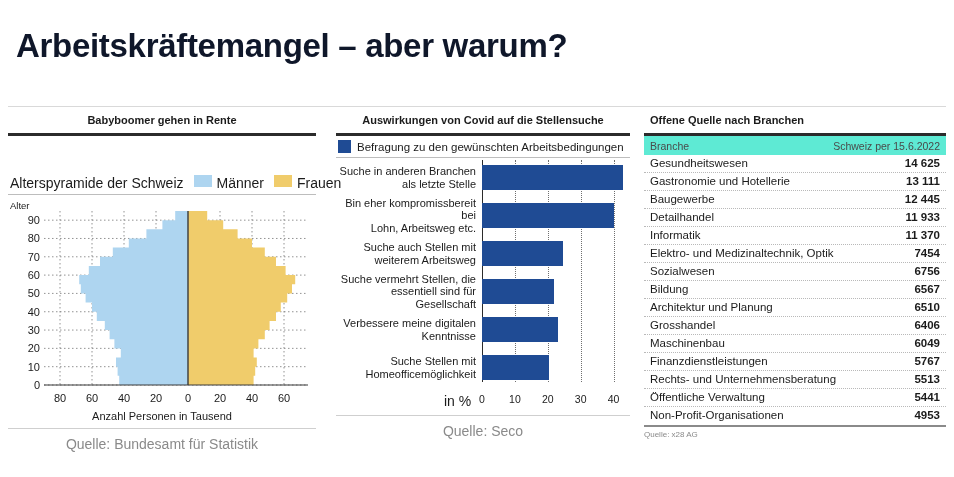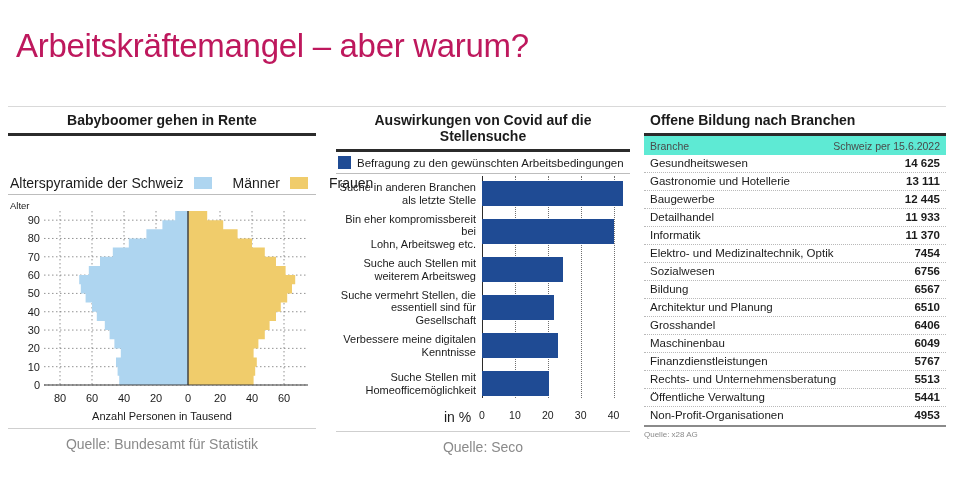--- a/index.html
+++ b/index.html
@@ -6,54 +6,54 @@
   body{
     width:954px;height:477px;
     background:#ffffff;
     font-family:"Liberation Sans", sans-serif;
     overflow:hidden;
     position:relative;
   }
   
   #page-title{
     position:absolute;left:16px;top:27px;
-    font-size:33px;font-weight:normal;
-    color:#be185d;
+    font-size:33px;font-weight:bold;
+    color:#0f172a;
     letter-spacing:-0.3px;
     white-space:nowrap;
   }
   
   #top-rule{
     position:absolute;left:8px;top:106px;width:938px;height:1px;
     background:#d9d9d9;
   }
   
   .panel{position:absolute;top:112px;}
   #panel-pyramid{left:8px;width:308px;height:350px;}
   #panel-survey{left:336px;width:294px;height:350px;}
   #panel-table{left:644px;width:302px;height:350px;}
 
   .panel-title{
-    font-size:14px;font-weight:bold;color:#1b1b1b;
+    font-size:11px;font-weight:bold;color:#1b1b1b;
     text-align:center;line-height:16px;
   }
   #panel-table .panel-title{text-align:left;padding-left:6px;}
   .rule-thick{height:2.5px;background:#2b2b2b;margin-top:5px;}
   .rule-thin{height:1px;background:#bdbdbd;}
 
   
   .legend-row{
     display:flex;align-items:center;
     font-size:14px;color:#1b1b1b;
     padding:3px 2px 3px 2px;
     margin-top:36px;
   }
   .legend-caption{flex:0 0 auto;}
   .legend-spacer{flex:1 1 auto;}
-  .legend-entry{display:flex;align-items:center;margin-left:10px;gap:16px;}
+  .legend-entry{display:flex;margin-left:10px;}
   .swatch{width:18px;height:12px;display:inline-block;margin-right:5px;}
   .sw-m{background:#AED5F0;}
   .sw-f{background:#F0CC6B;}
 
   
   #pyramid-plot{position:relative;width:308px;height:212px;margin-top:2px;}
   #pyramid-svg{display:block;}
   .ax-label{font-size:11px;fill:#1b1b1b;font-family:"Liberation Sans",sans-serif;}
   .ax-label-sm{font-size:9.5px;fill:#1b1b1b;font-family:"Liberation Sans",sans-serif;}
   .xaxis-title{
@@ -268,21 +268,21 @@
       <span class="tick" style="left: 178.9px;">10</span>
       <span class="tick" style="left: 211.8px;">20</span>
       <span class="tick" style="left: 244.7px;">30</span>
       <span class="tick" style="left: 277.6px;">40</span>
     </div>
   <div class="source-rule"></div>
   <div class="source">Quelle: Seco</div>
 </div>
 
 <div class="panel" id="panel-table">
-  <div class="panel-title">Offene Bildung nach Branchen</div>
+  <div class="panel-title">Offene Quelle nach Branchen</div>
   <div class="rule-thick"></div>
 
   <div id="tbl-head">
     <span>Branche</span>
     <span>Schweiz per 15.6.2022</span>
   </div>
   <div id="tbl-body">
       <div class="trow">
         <span>Gesundheitswesen</span>
         <span class="tv">14 625</span>

